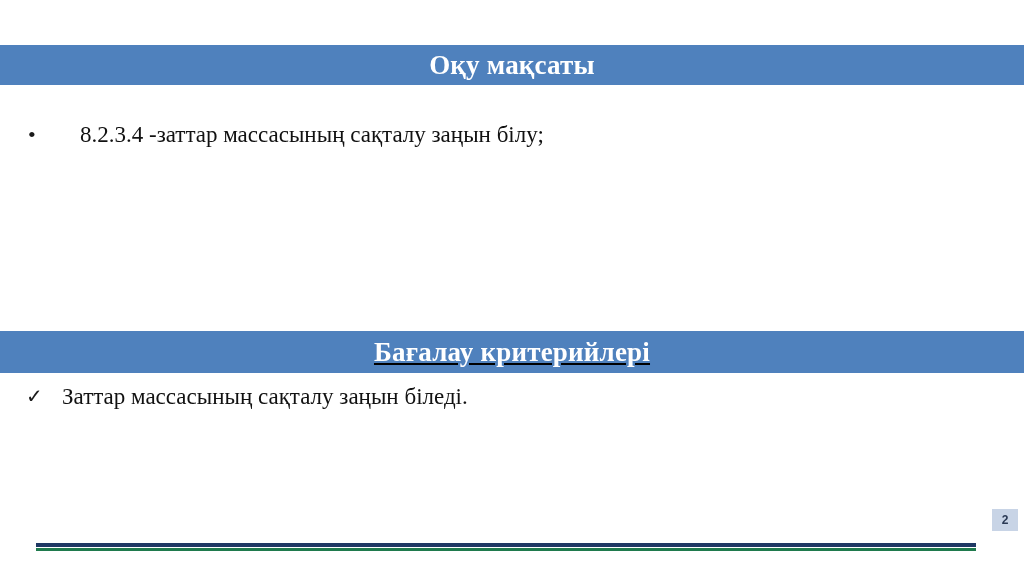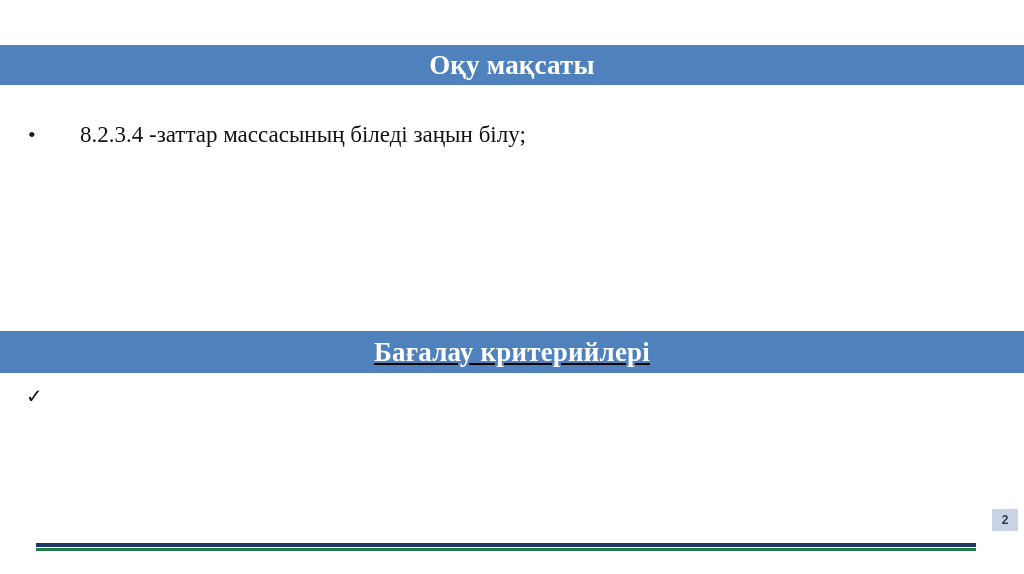--- a/index.html
+++ b/index.html
@@ -131,29 +131,30 @@
 <body>
 
 <div class="slide">
 
   <div class="banner" id="banner-objective">
     <span class="banner-title">Оқу мақсаты</span>
   </div>
 
   <div class="bullet-row" id="objective-item">
     <span class="bullet-mark">•</span>
-    <span class="bullet-text">8.2.3.4 -заттар массасының біледі заңын білу;</span>
+    <span class="bullet-text">8.2.3.4 -заттар массасының сақталу заңын білу;</span>
   </div>
 
   <div class="banner" id="banner-criteria">
     <span class="banner-title">Бағалау критерийлері</span>
   </div>
 
   <div class="bullet-row" id="criteria-item">
     <span class="bullet-mark">✓</span>
+    <span class="bullet-text">Заттар массасының сақталу заңын біледі.</span>
   </div>
 
   <div class="rule" id="rule-dark"></div>
   <div class="rule" id="rule-green"></div>
 
   <div id="slide-number">2</div>
 
 </div>
 
 </body></html>

